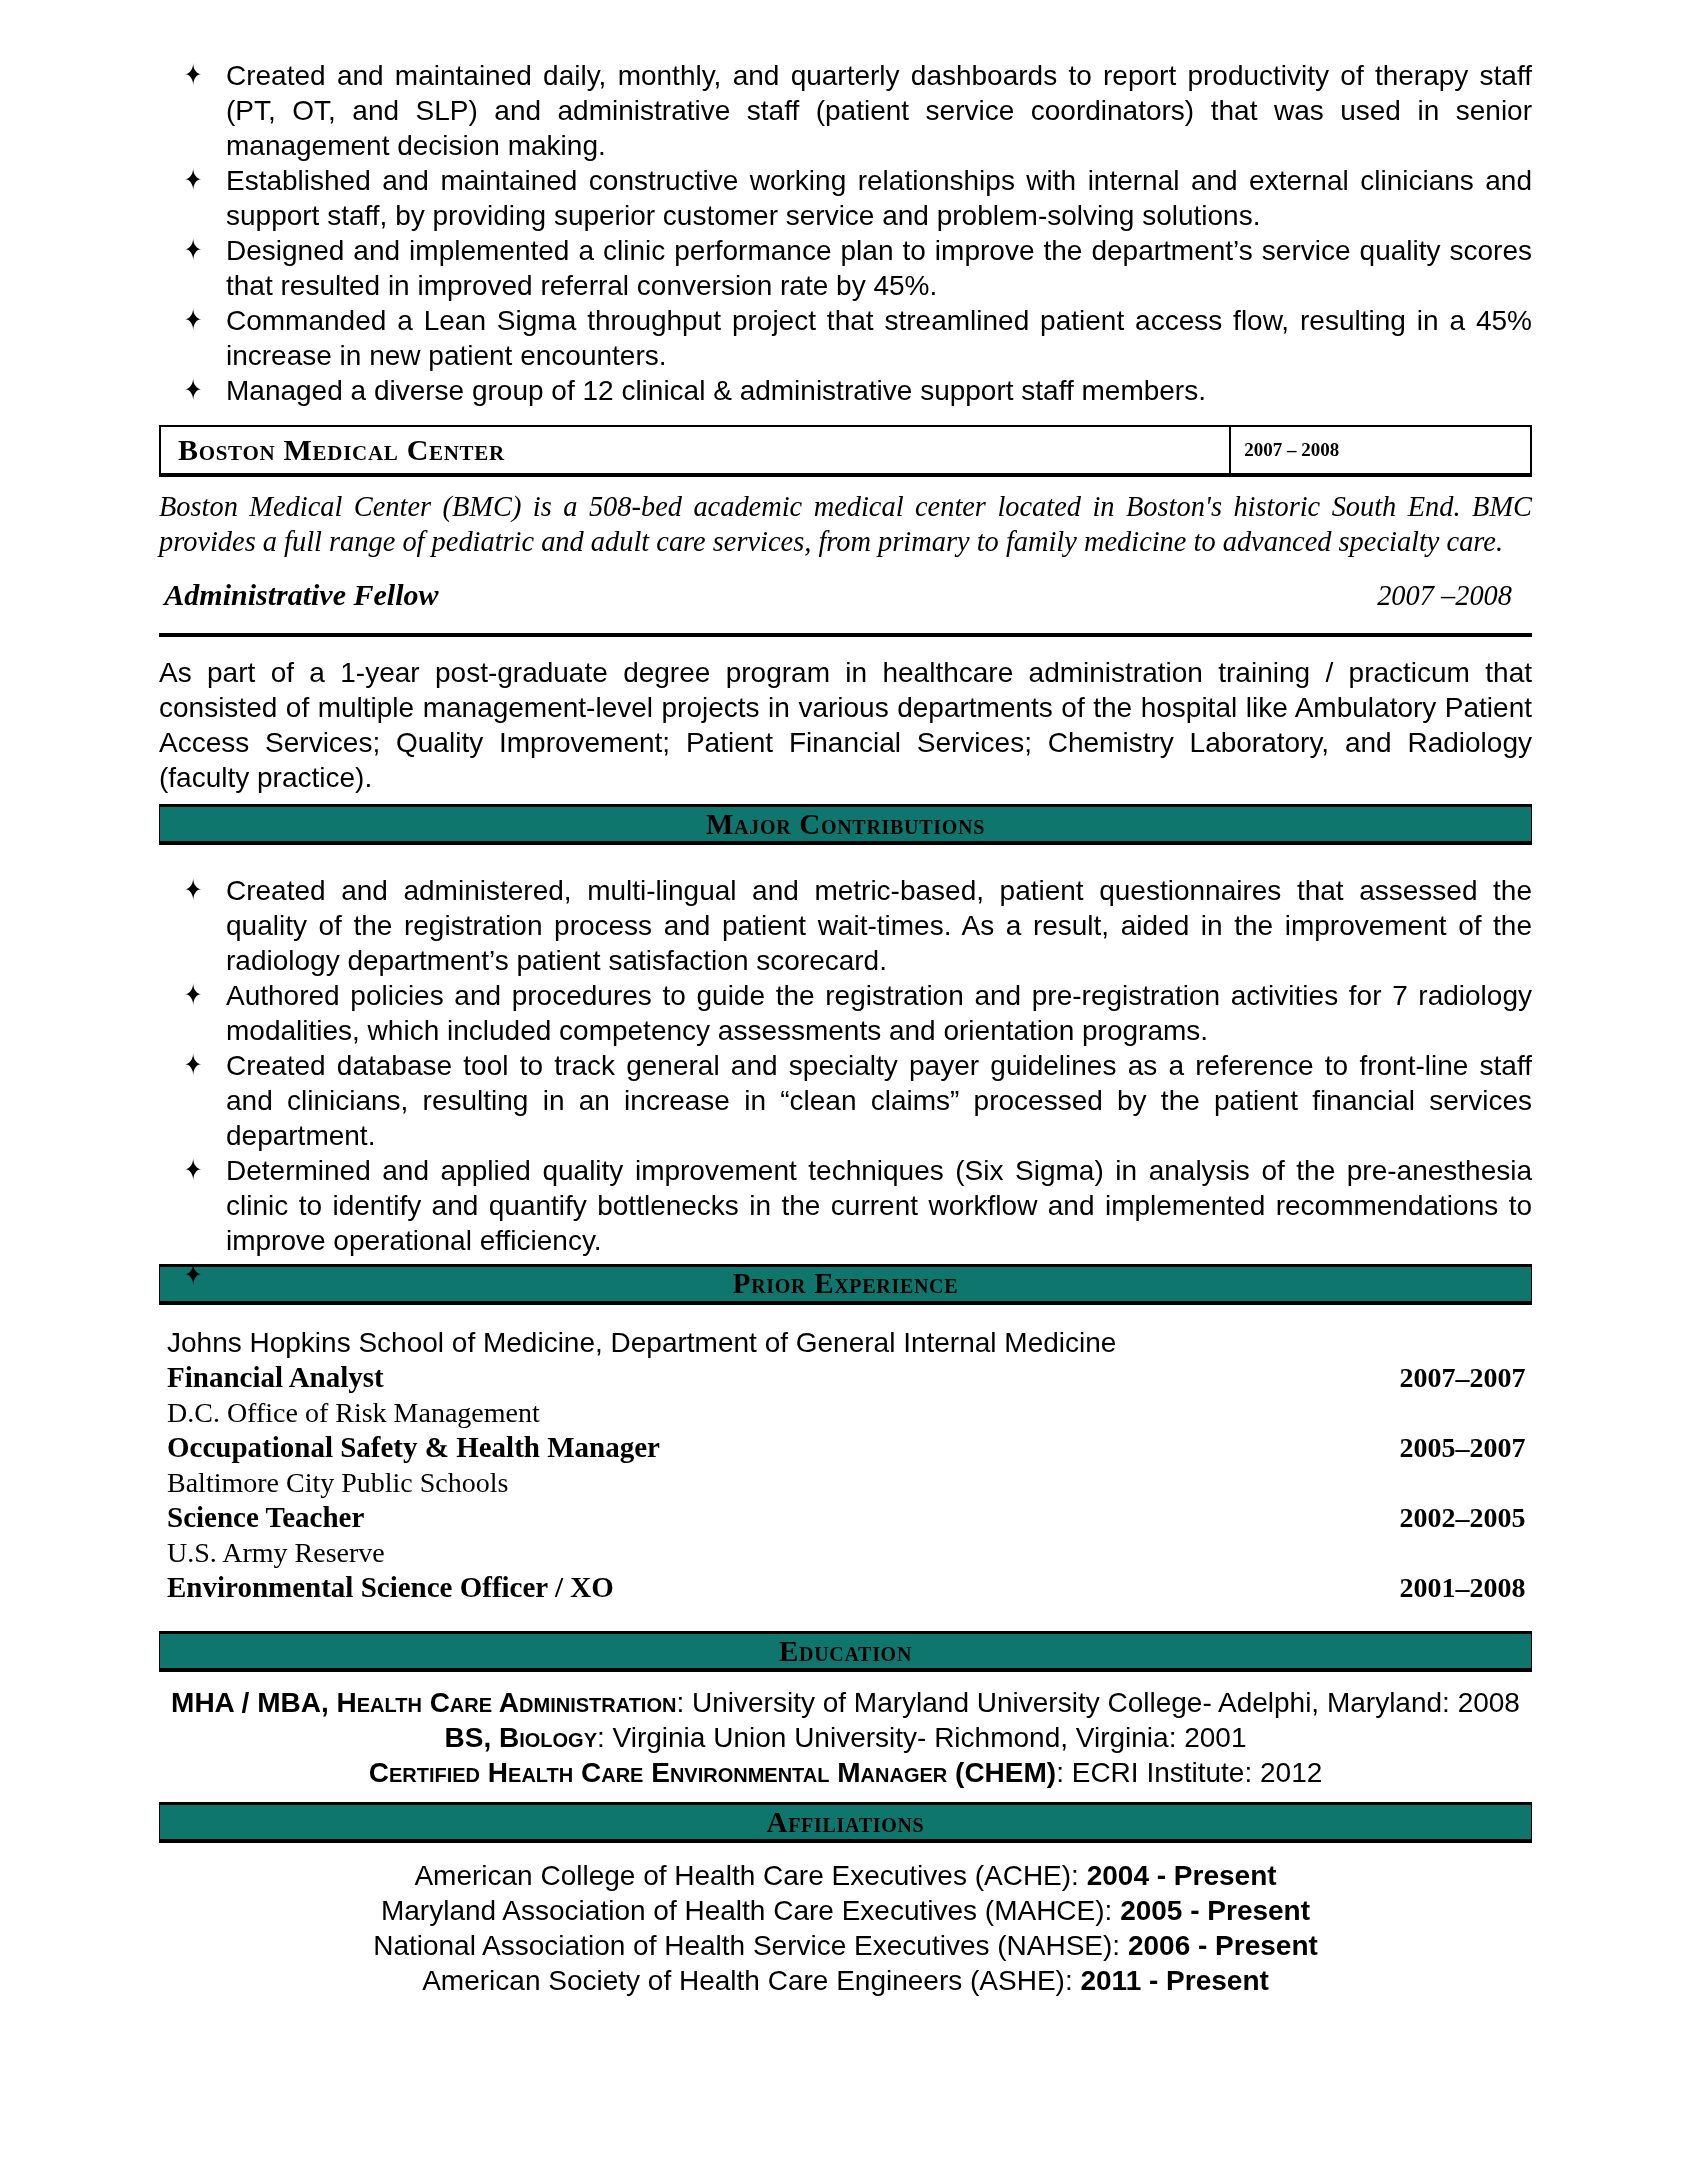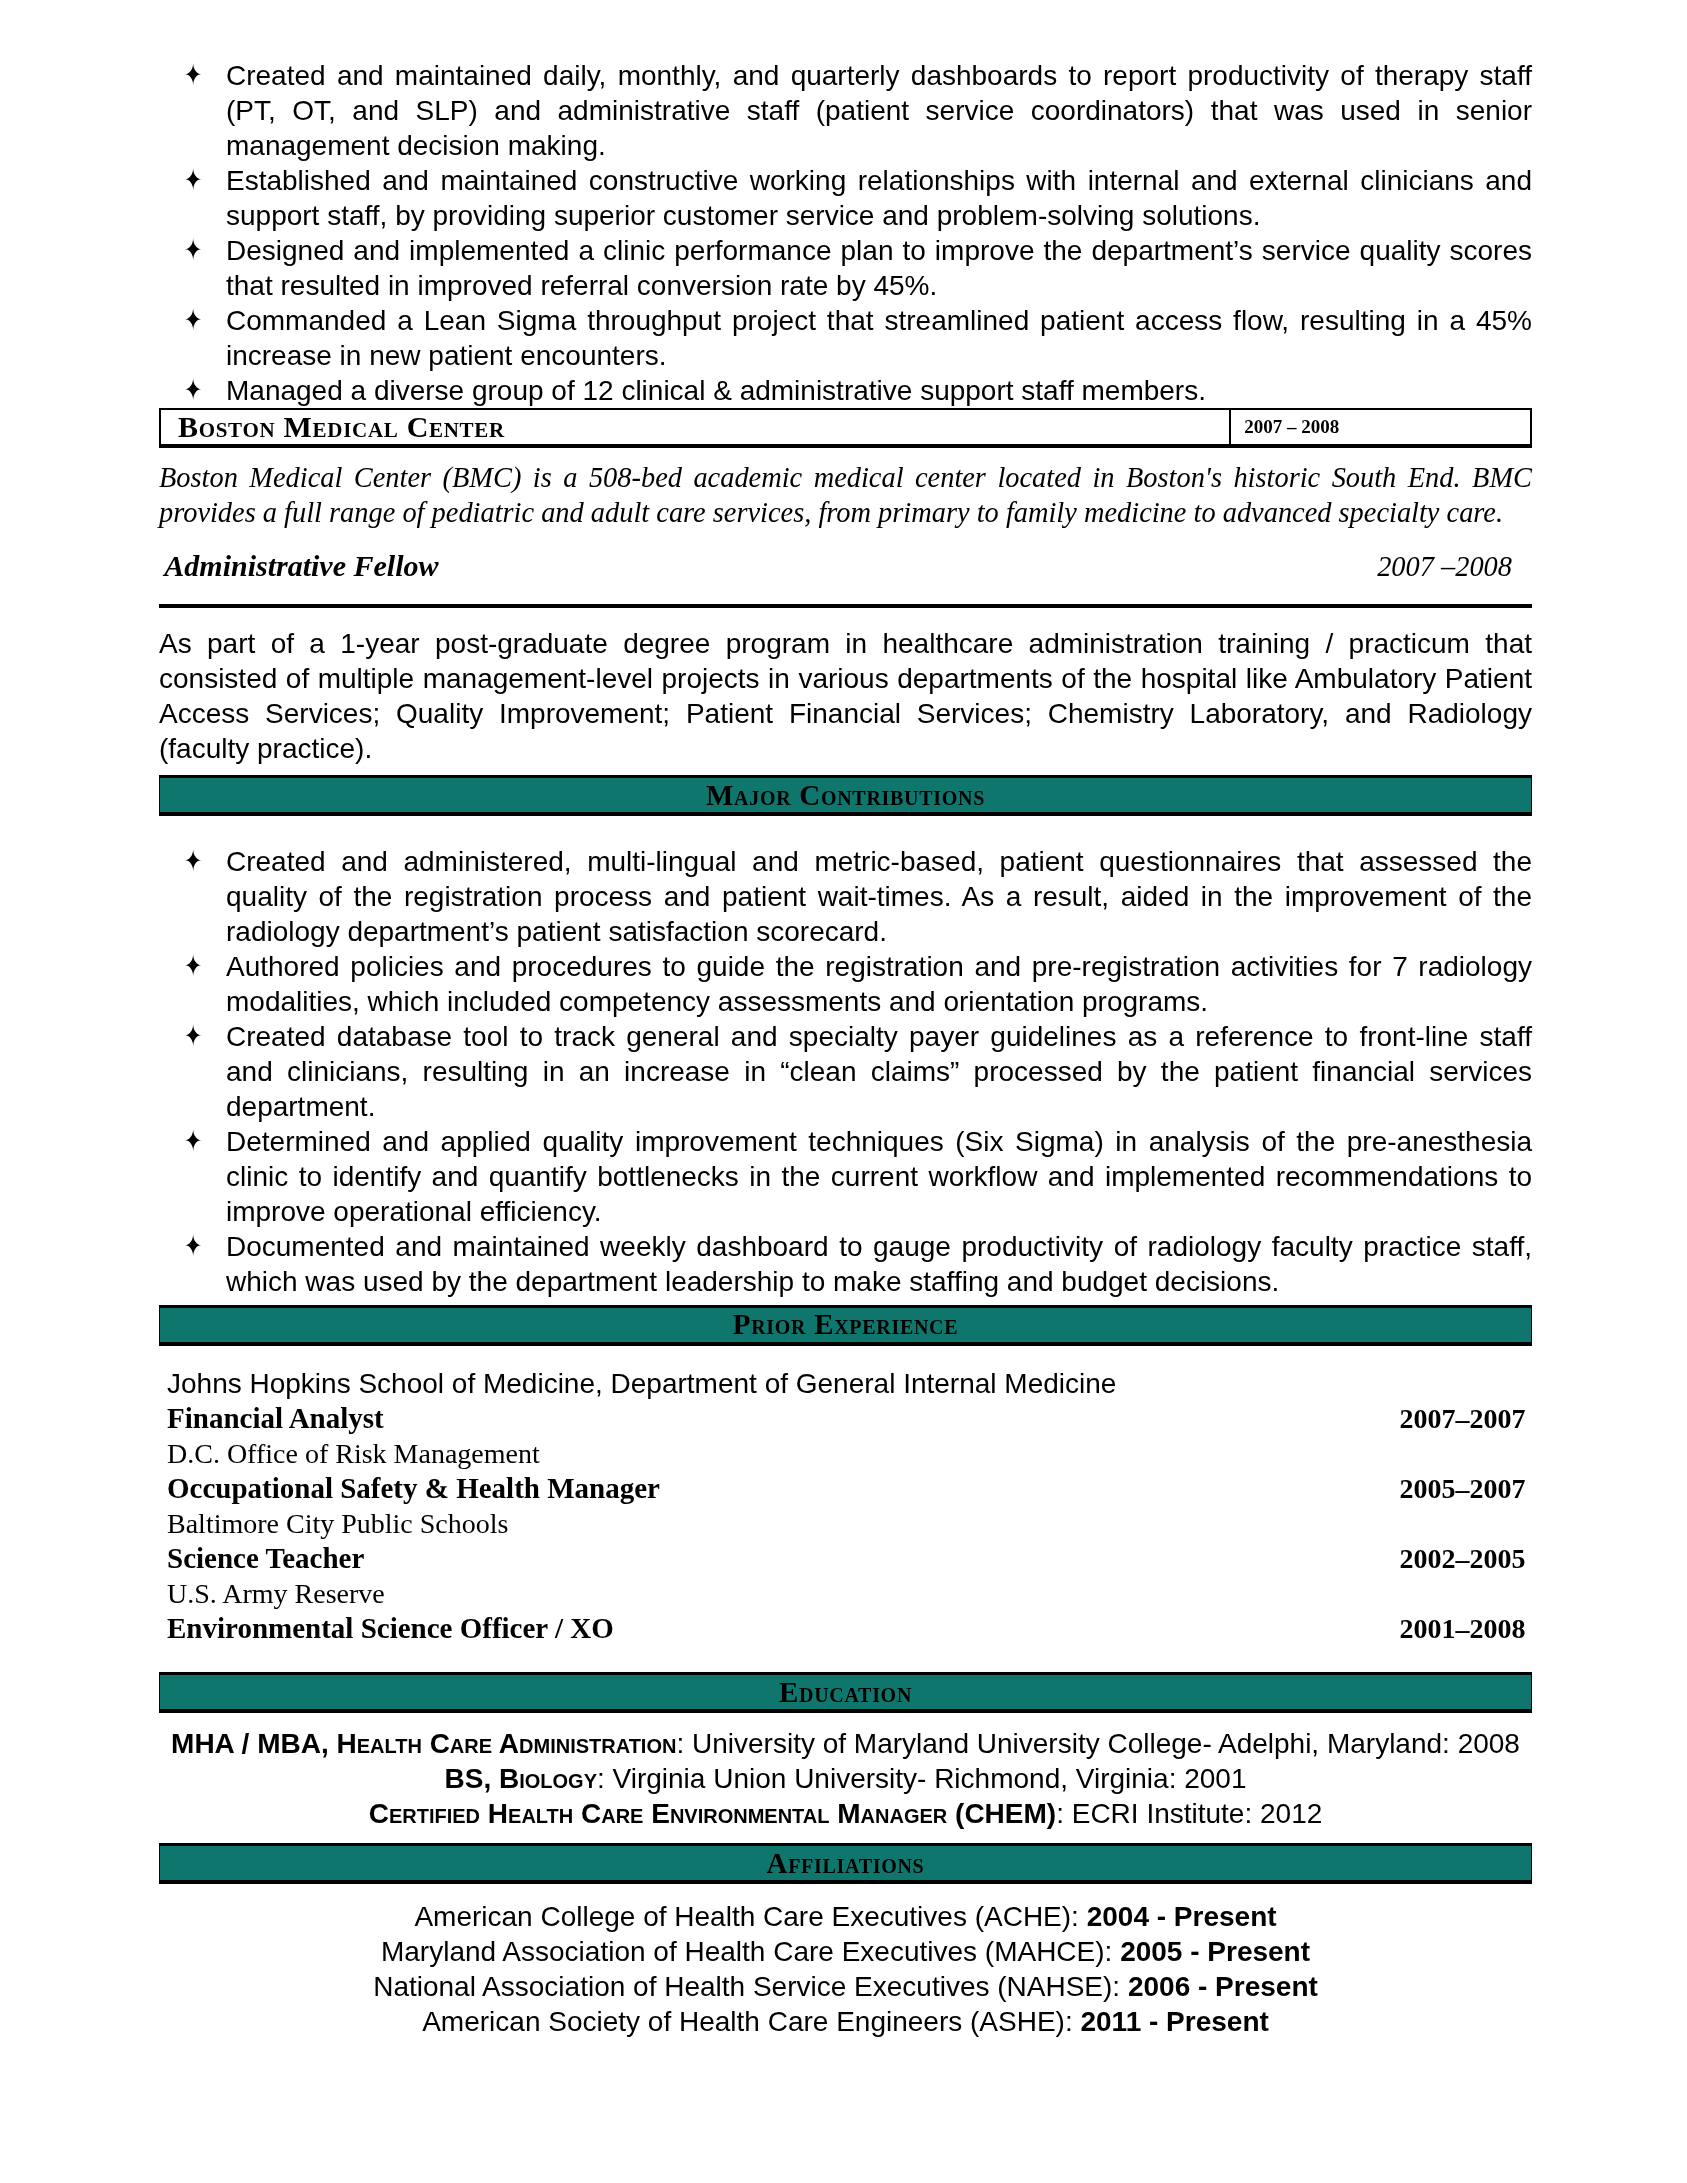--- a/index.html
+++ b/index.html
@@ -27,23 +27,23 @@
     position:absolute; left:22.5px; top:-1.3px;
     font-family:"DejaVu Sans", sans-serif;
     font-size:26.5px; line-height:35px;
     display:inline-block;
     transform:scale(0.8,1.12);
   }
 
   
   .bmc-table {
     display:flex; align-items:stretch;
-    margin-top:0;
+    margin-top:17px;
     border:2.6px solid #000; border-bottom-width:4px;
-    height:40px;
+    height:52px;
   }
   .bmc-name {
     flex:1; display:flex; align-items:center;
     padding-left:17px;
     font-family:"Liberation Serif", serif;
     font-weight:bold; font-variant:small-caps;
     font-size:30px; letter-spacing:0.7px;
   }
   .bmc-dates {
     width:301px; border-left:2px solid #000;
@@ -164,21 +164,20 @@
     <li>
       <span class="star">✦</span>
       <span>Created database tool to track general and specialty payer guidelines as a reference to front-line staff and clinicians, resulting in an increase in “clean claims” processed by the patient financial services department.</span>
     </li>
     <li>
       <span class="star">✦</span>
       <span>Determined and applied quality improvement techniques (Six Sigma) in analysis of the pre-anesthesia clinic to identify and quantify bottlenecks in the current workflow and implemented recommendations to improve operational efficiency.</span>
     </li>
     <li>
       <span class="star">✦</span>
-      <span>Documented and maintained weekly dashboard to gauge productivity of radiology faculty practice staff, which was used by the department leadership to make staffing and budget decisions.</span>
     </li>
   </ul>
 
   <div class="section-banner mt8">Prior Experience</div>
 
   <div class="pe-block">
     <div class="pe-org-sans">Johns Hopkins School of Medicine, Department of General Internal Medicine</div>
     <div class="pe-role">
       <span class="t">Financial Analyst</span>
       <span class="d">2007–2007</span>

